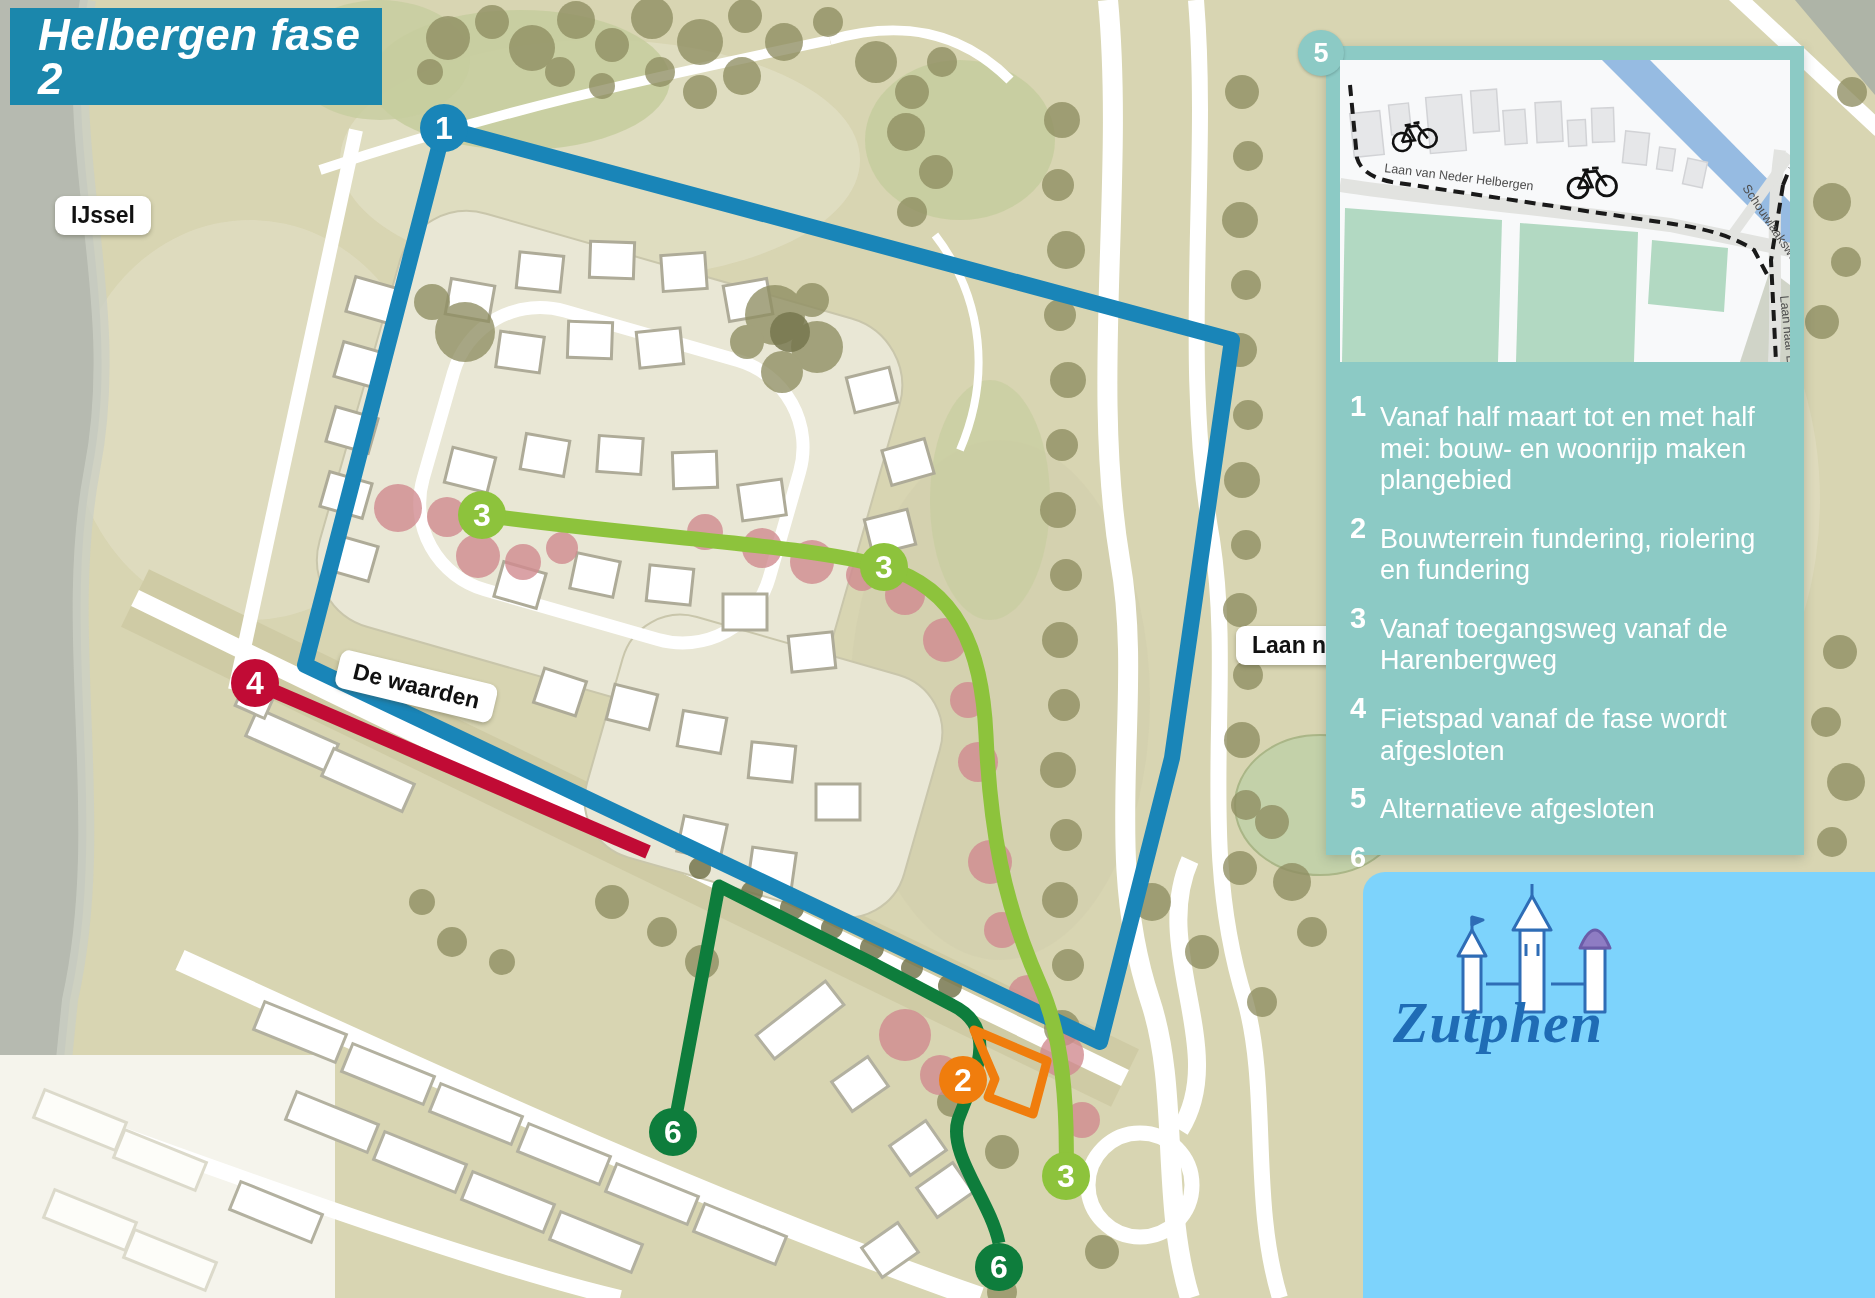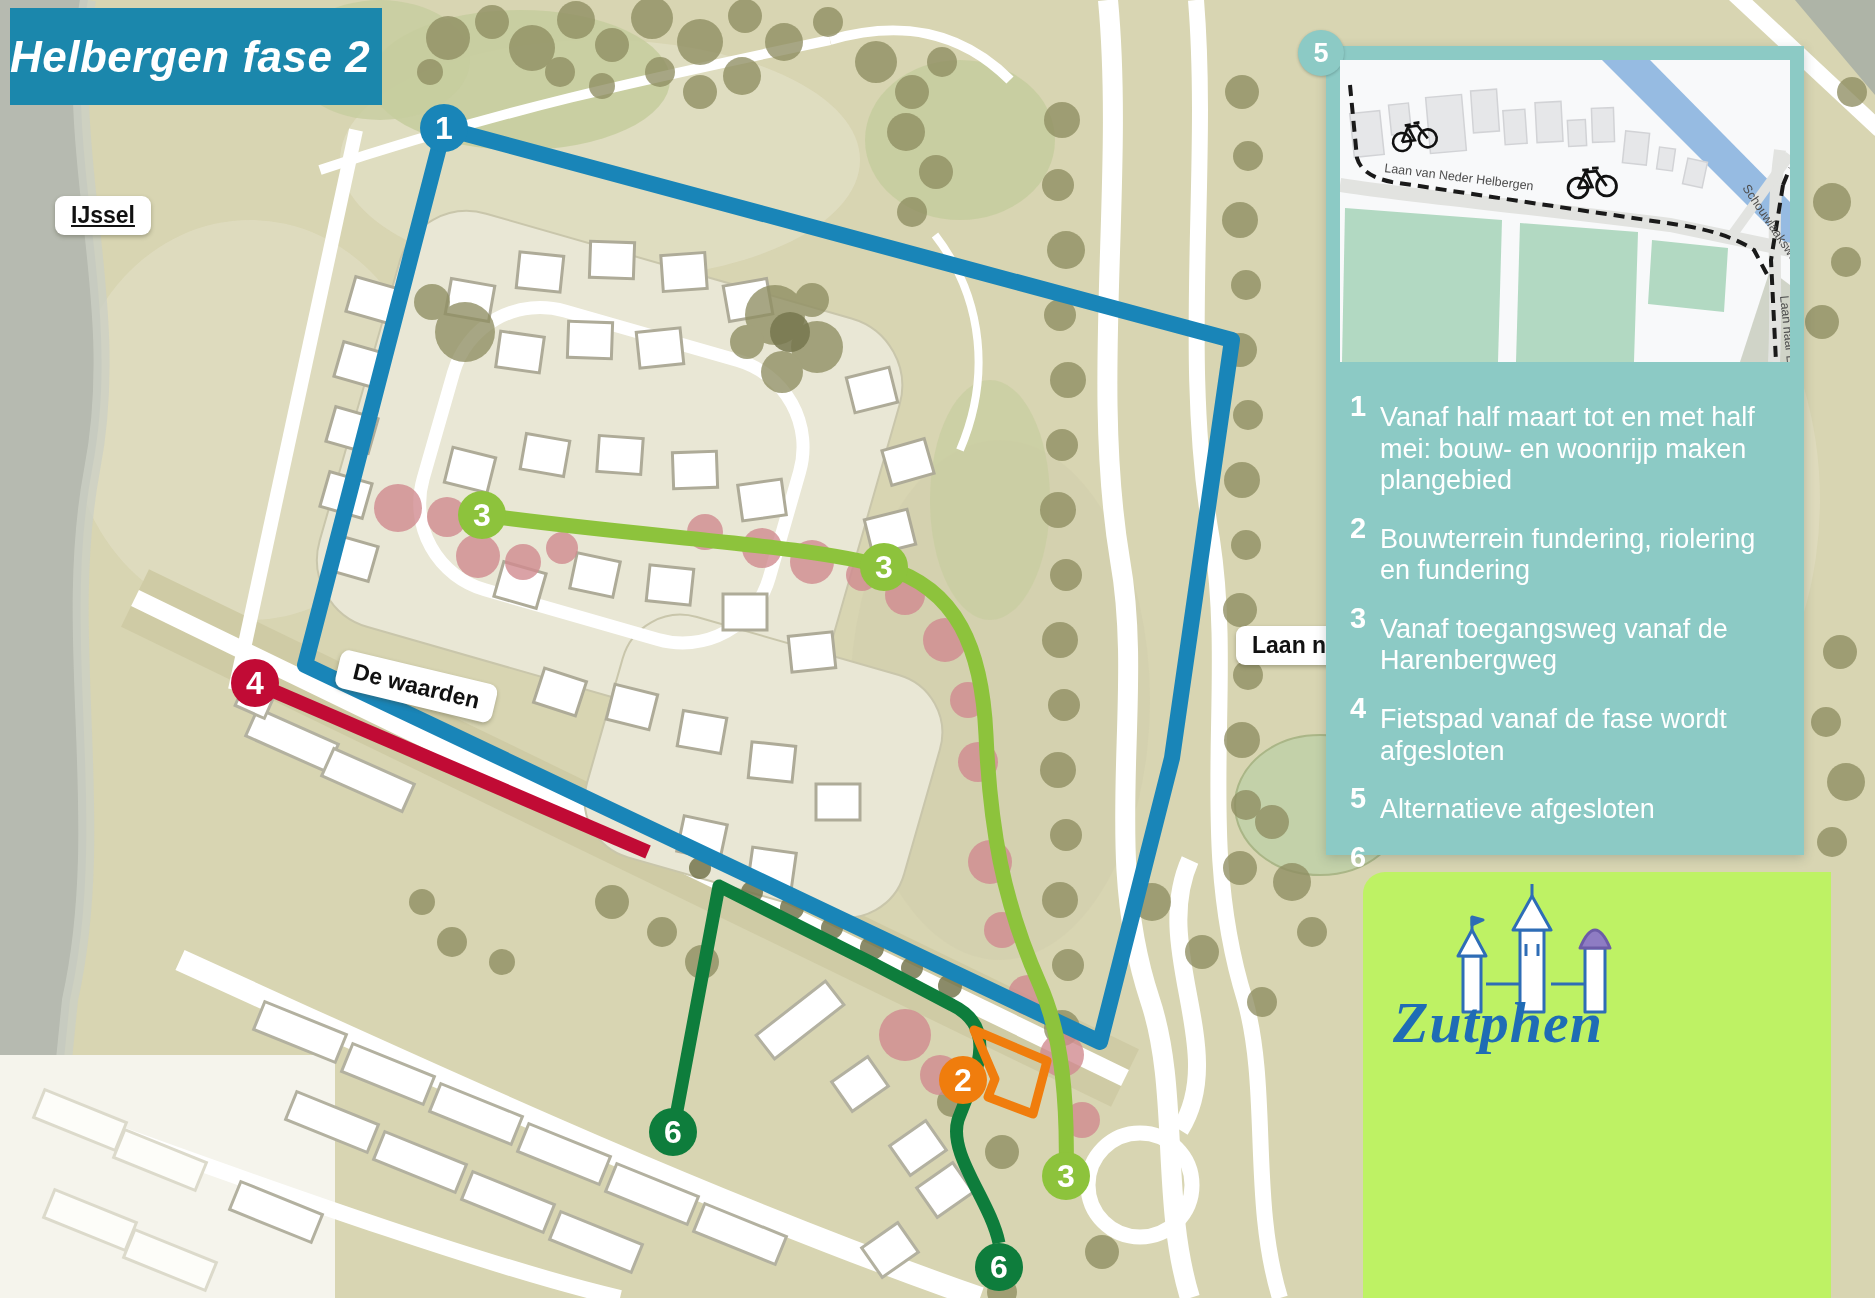--- a/index.html
+++ b/index.html
@@ -3,45 +3,45 @@
 <meta charset="utf-8">
 <style>
   html,body{margin:0;padding:0;background:#d8d5b2;}
   .stage{position:relative;width:1875px;height:1298px;overflow:hidden;
          font-family:"Liberation Sans",sans-serif;}
   .stage svg.map{position:absolute;left:0;top:0;}
 
   
   .title-box{position:absolute;left:10px;top:8px;width:372px;height:97px;
     background:#1b87ac;color:#fff;display:flex;align-items:center;
-    box-sizing:border-box;
+    padding-left:28px;box-sizing:border-box;
     font:italic bold 44px/1 "Liberation Sans",sans-serif;letter-spacing:.5px;}
 
   
   .map-label{position:absolute;background:#fff;border-radius:9px;
     box-shadow:0 2px 4px rgba(60,60,40,.35);color:#111;
     font:bold 23px/1 "Liberation Sans",sans-serif;padding:8px 16px;white-space:nowrap;}
-  .lbl-ijssel{left:55px;top:196px;text-decoration:underline;}
+  .lbl-ijssel{left:55px;top:196px;}
   .lbl-waarden{left:338px;top:648px;transform:rotate(13.5deg);transform-origin:left center;}
   .lbl-laannaar{left:1236px;top:626px;z-index:1;}
 
   
   .legend{position:absolute;left:1326px;top:46px;width:478px;height:809px;
     background:#8ccac5;z-index:2;box-shadow:0 3px 10px rgba(50,70,70,.25);}
   .legend .inset{position:absolute;left:14px;top:14px;background:#f8f9fa;}
   .badge{position:absolute;left:-28px;top:-16px;width:46px;height:46px;border-radius:50%;
     background:#8ccac5;color:#fff;display:flex;align-items:center;justify-content:center;
     font:bold 27px/1 "Liberation Sans",sans-serif;box-shadow:0 1px 3px rgba(40,60,60,.3);}
   .litems{position:absolute;left:24px;top:344px;width:434px;color:#fff;}
   .li{display:flex;gap:10px;margin-bottom:15px;}
   .lnum{font:bold 29px/1.15 "Liberation Sans",sans-serif;min-width:20px;}
   .ltext{font:27px/1.17 "Liberation Sans",sans-serif;max-width:398px;margin-top:12px;}
 
   
-  .zbox{position:absolute;left:1363px;top:872px;width:468px;height:426px;background:#bef264;
+  .zbox{position:absolute;left:1363px;top:872px;width:512px;height:426px;background:#7dd3fc;
     border-radius:22px 0 0 0;z-index:1;}
   .zbox svg{position:absolute;left:62px;top:12px;}
   .ztext{position:absolute;left:30px;top:122px;color:#1f6cb5;
     font:italic bold 58px/1 "Liberation Serif",serif;letter-spacing:1px;}
 
   
   .mtxt{fill:#fff;font:bold 32px "Liberation Sans",sans-serif;text-anchor:middle;}
   .rt{fill:none;stroke-linejoin:round;}
   .istreet{fill:#4d4d4d;font:12.5px "Liberation Sans",sans-serif;}
 </style>

